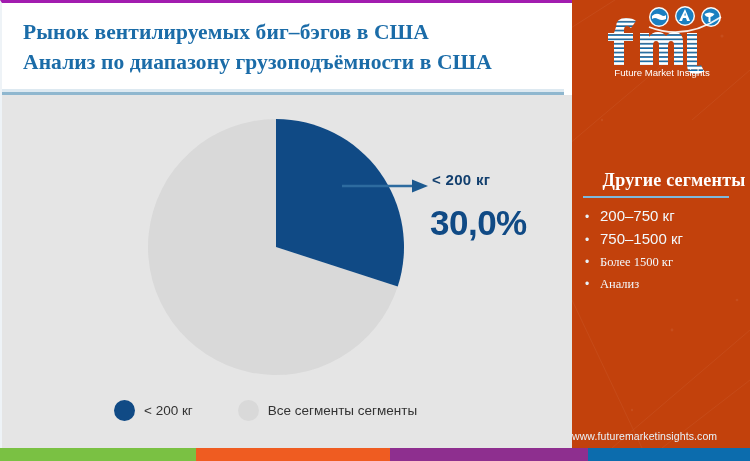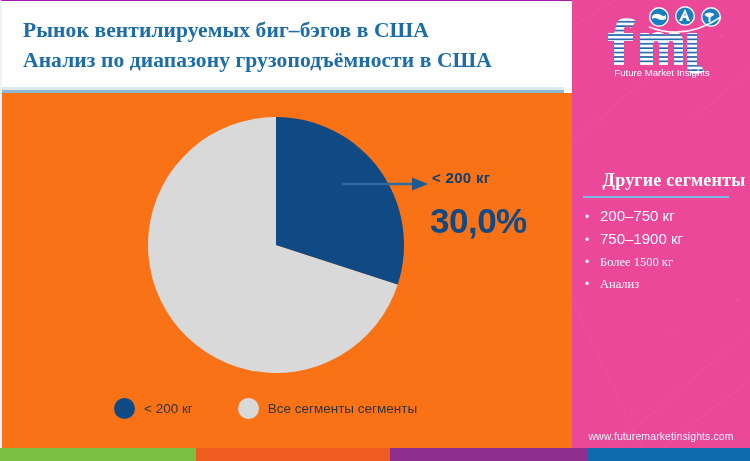--- a/index.html
+++ b/index.html
@@ -8,23 +8,23 @@
     font-family: "Liberation Sans", sans-serif;
     background:#ffffff;
     overflow:hidden;
     position:relative;
   }
   #stage { position:absolute; left:0; top:0; width:750px; height:461px; background:#ffffff; }
 
   
   .card-left {
     position:absolute; left:0; top:0; width:572px; height:452px;
-    background:#f97316;
+    background:#e5e5e5;
     border-left:2px solid #eef3f7;
-    border-top:1px solid #a21caf;
+    border-top:3px solid #a21caf;
   }
   .header-zone {
     position:absolute; left:0; top:0; width:572px; height:92px;
     background:#ffffff;
   }
   .header-rule {
     position:absolute; left:0; top:89px; width:562px; height:3px;
     background:#8fb7cf;
   }
   .header-rule-soft {
@@ -82,21 +82,21 @@
     font-family:"Liberation Sans", sans-serif;
     font-size:13.5px;
     color:#333333;
     margin-left:9px;
     white-space:nowrap;
   }
 
   
   .panel-right {
     position:absolute; left:572px; top:0; width:178px; height:448px;
-    background:#ec4899;
+    background:#c2410c;
     overflow:hidden;
   }
   .panel-texture {
     position:absolute; left:0; top:0; width:178px; height:448px;
     opacity:0.13;
   }
 
   
   .logo { position:absolute; left:14px; top:5px; width:152px; height:74px; }
 
@@ -134,21 +134,21 @@
     padding-left:6px;
   }
   .seg-text.serifish {
     font-family:"Liberation Serif", serif;
     font-size:12.5px;
   }
 
   
   .footer-url {
     position:absolute; left:0; top:430px; width:178px;
-    text-align:center;
+    text-align:left;
     font-family:"Liberation Sans", sans-serif;
     font-size:10.5px;
     color:#e9f3fa;
     letter-spacing:0.1px;
   }
 
   
   .colorbar { position:absolute; left:0; top:448px; width:750px; height:13px; display:flex; }
   .cb { height:13px; }
 </style>
@@ -254,21 +254,21 @@
     <div class="seg-title">Другие сегменты</div>
     <div class="seg-rule"></div>
 
     <div class="seg-list">
       <div class="seg-li">
         <span class="seg-bullet">•</span>
         <span class="seg-text">200–750 кг</span>
       </div>
       <div class="seg-li">
         <span class="seg-bullet">•</span>
-        <span class="seg-text">750–1900 кг</span>
+        <span class="seg-text">750–1500 кг</span>
       </div>
       <div class="seg-li">
         <span class="seg-bullet">•</span>
         <span class="seg-text serifish">Более 1500 кг</span>
       </div>
       <div class="seg-li">
         <span class="seg-bullet">•</span>
         <span class="seg-text serifish">Анализ</span>
       </div>
     </div>

